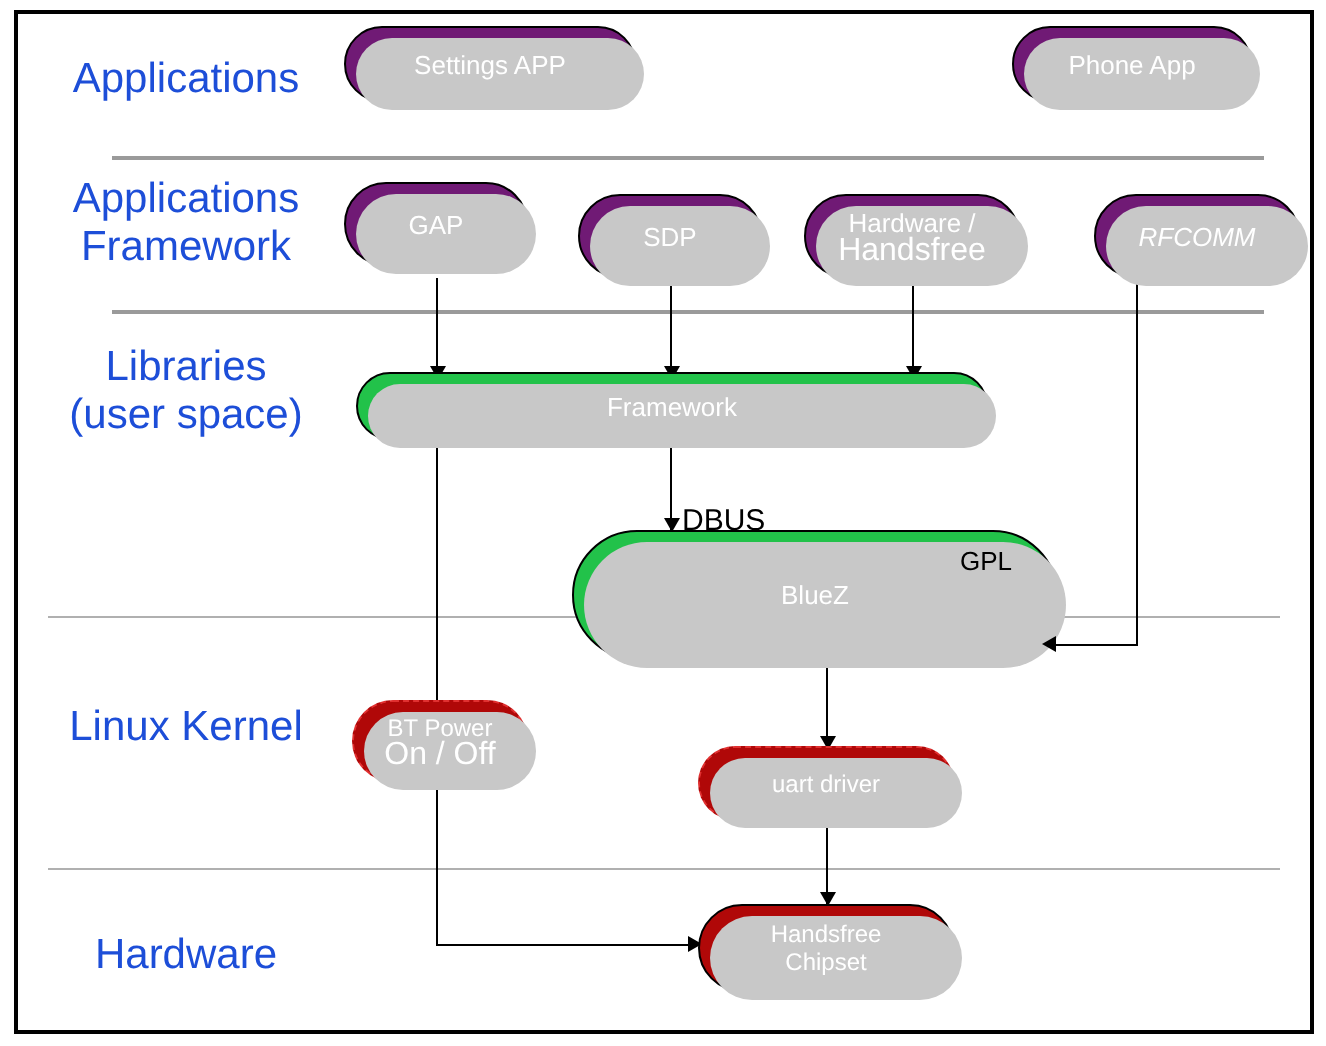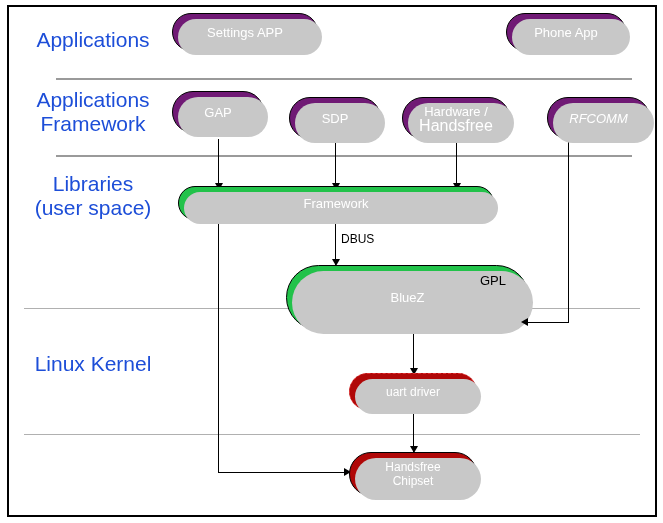--- a/index.html
+++ b/index.html
@@ -113,42 +113,44 @@
     width:0;height:0;
     border-top:4px solid transparent;
     border-bottom:4px solid transparent;
     border-right:7px solid #000000;
     z-index:6;
   }
 
   .edge-label{
     position:absolute;
     color:#000000;
-    font-size:12px;
+    font-size:15px;
     z-index:4;
     white-space:nowrap;
+    margin-top:20px;
   }
 </style>
 </head>
 <body>
 
 <div id="stage">
   <div id="frame"></div>
 
   <div class="divider" style="left:56px;top:78px;width:576px;"></div>
   <div class="divider" style="left:56px;top:155px;width:576px;"></div>
   <div class="divider" style="left:24px;top:308px;width:616px;height:1px;background:#b0b0b0;"></div>
   <div class="divider" style="left:24px;top:434px;width:616px;height:1px;background:#b0b0b0;"></div>
 
   <div class="layer-label" style="top:28px;">Applications</div>
   <div class="layer-label" style="top:88px;">Applications
 Framework</div>
   <div class="layer-label" style="top:172px;">Libraries
 (user space)</div>
   <div class="layer-label" style="top:352px;">Linux Kernel</div>
+  <div class="layer-label" style="top:466px;">Hardware</div>
 
   <div class="vline" style="left:218px;top:139px;height:50px;"></div>
   <div class="arrow-down" style="left:215px;top:183px;"></div>
 
   <div class="vline" style="left:335px;top:139px;height:50px;"></div>
   <div class="arrow-down" style="left:332px;top:183px;"></div>
 
   <div class="vline" style="left:456px;top:139px;height:50px;"></div>
   <div class="arrow-down" style="left:453px;top:183px;"></div>
 
@@ -205,20 +207,25 @@
     <span class="shadow"></span>
     <span class="lbl t-main">Framework</span>
   </div>
 
   <div class="node green" style="left:286px;top:265px;width:243px;height:65px;">
     <span class="shadow"></span>
     <span class="corner-tag">GPL</span>
     <span class="lbl t-main">BlueZ</span>
   </div>
 
+  <div class="node red" style="left:176px;top:350px;width:88px;height:41px;">
+    <span class="shadow"></span>
+    <span class="lbl t-tiny">BT Power</span>
+    <span class="lbl t-small">On / Off</span>
+  </div>
 
   <div class="node red" style="left:349px;top:373px;width:128px;height:37px;">
     <span class="shadow"></span>
     <span class="lbl t-tiny">uart driver</span>
   </div>
 
   <div class="node red" style="left:349px;top:452px;width:128px;height:44px;border:1px solid #000;">
     <span class="shadow"></span>
     <span class="lbl t-tiny">Handsfree</span>
     <span class="lbl t-tiny">Chipset</span>

